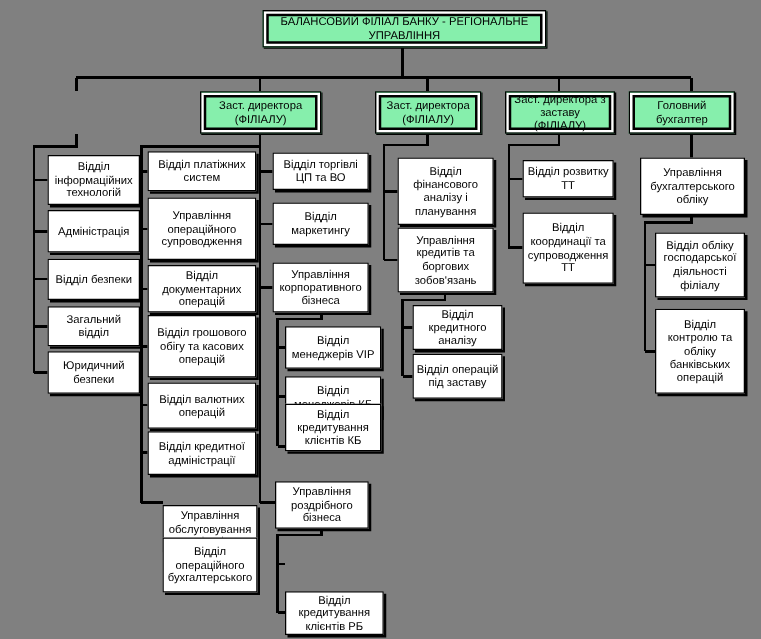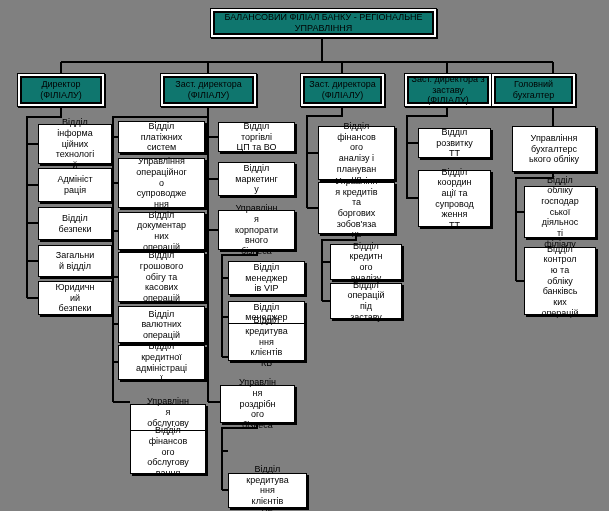--- a/index.html
+++ b/index.html
@@ -5,25 +5,25 @@
   html,body{margin:0;padding:0;background:#808080;}
   #stage{
     position:relative;width:609px;height:511px;background:#808080;overflow:hidden;
     font-family:"Liberation Sans",sans-serif;color:#000;
   }
   #stage svg{position:absolute;left:0;top:0;}
   .n{
     position:absolute;background:#fff;border:1px solid #000;
     box-shadow:2px 2px 0 0 #000;
     display:flex;align-items:center;justify-content:center;text-align:center;
-    font-size:9px;line-height:1.18;padding:1px 16px;box-sizing:border-box;
+    font-size:9px;line-height:1.18;padding:1px 2px;box-sizing:border-box;
     overflow-wrap:break-word;word-break:break-word;
   }
   .e{
-    position:absolute;background:#0f766e;border:1px solid #000;
+    position:absolute;background:#86efac;border:1px solid #000;
     box-shadow:inset 0 0 0 2px #fff,inset 0 0 0 4px #000,1px 1px 0 0 #000;
     display:flex;align-items:center;justify-content:center;text-align:center;
     font-size:9px;line-height:1.2;padding:4px 6px;box-sizing:border-box;
   }
 </style>
 </head>
 <body>
 
 <div id="stage">
 
@@ -47,40 +47,39 @@
       M516 212 H524 M516 281 H524
       M257 250 V255 H222 V357
       M222 278 H228 M222 317 H228 M222 357 H228
       M257 423 V428 H222 V490
       M222 451 H228 M222 490 H228
       M167 423 V430"></path>
   </svg>
 
   <div class="e" style="left:210px;top:8px;width:227px;height:30px">БАЛАНСОВИЙ ФІЛІАЛ БАНКУ - РЕГІОНАЛЬНЕ УПРАВЛІННЯ</div>
 
-  <div class="e" style="left:17px;top:73px;width:88px;height:34px">Директор (ФІЛІАЛУ)</div>
   <div class="e" style="left:160px;top:73px;width:97px;height:34px">Заст. директора (ФІЛІАЛУ)</div>
   <div class="e" style="left:300px;top:73px;width:85px;height:34px">Заст. директора (ФІЛІАЛУ)</div>
   <div class="e" style="left:404px;top:73px;width:88px;height:34px">Заст. директора з заставу (ФІЛІАЛУ)</div>
-  <div class="e" style="left:491px;top:73px;width:85px;height:34px">Головний бухгалтер</div>
+  <div class="e" style="left:503px;top:73px;width:85px;height:34px">Головний бухгалтер</div>
 
   <div class="n" style="left:38px;top:124px;width:74px;height:40px">Відділ інформаційних технологій</div>
   <div class="n" style="left:38px;top:168px;width:74px;height:34px">Адміністрація</div>
   <div class="n" style="left:38px;top:207px;width:74px;height:33px">Відділ безпеки</div>
   <div class="n" style="left:38px;top:245px;width:74px;height:32px">Загальний відділ</div>
   <div class="n" style="left:38px;top:281px;width:74px;height:34px">Юридичний безпеки</div>
 
   <div class="n" style="left:118px;top:121px;width:87px;height:32px">Відділ платіжних систем</div>
   <div class="n" style="left:118px;top:158px;width:87px;height:50px">Управління операційного супроводження</div>
   <div class="n" style="left:118px;top:212px;width:87px;height:38px">Відділ документарних операцій</div>
   <div class="n" style="left:118px;top:252px;width:87px;height:50px">Відділ грошового обігу та касових операцій</div>
   <div class="n" style="left:118px;top:306px;width:87px;height:37px">Відділ валютних операцій</div>
   <div class="n" style="left:118px;top:345px;width:87px;height:35px">Відділ кредитної адміністрації</div>
   <div class="n" style="left:130px;top:404px;width:76px;height:38px">Управління обслуговування клієнтів</div>
-  <div class="n" style="left:130px;top:430px;width:76px;height:44px">Відділ фінансового обслуговування</div>
+  <div class="n" style="left:130px;top:430px;width:76px;height:44px">Відділ операційного бухгалтерського</div>
 
   <div class="n" style="left:218px;top:122px;width:77px;height:30px">Відділ торгівлі ЦП та ВО</div>
   <div class="n" style="left:218px;top:162px;width:77px;height:34px">Відділ маркетингу</div>
   <div class="n" style="left:228px;top:261px;width:77px;height:34px">Відділ менеджерів VIP</div>
   <div class="n" style="left:218px;top:210px;width:77px;height:40px">Управління корпоративного бізнеса</div>
   <div class="n" style="left:228px;top:301px;width:77px;height:33px">Відділ менеджерів КБ</div>
   <div class="n" style="left:228px;top:323px;width:77px;height:38px">Відділ кредитування клієнтів КБ</div>
   <div class="n" style="left:220px;top:385px;width:75px;height:38px">Управління роздрібного бізнеса</div>
   <div class="n" style="left:228px;top:473px;width:79px;height:35px">Відділ кредитування клієнтів РБ</div>
 

